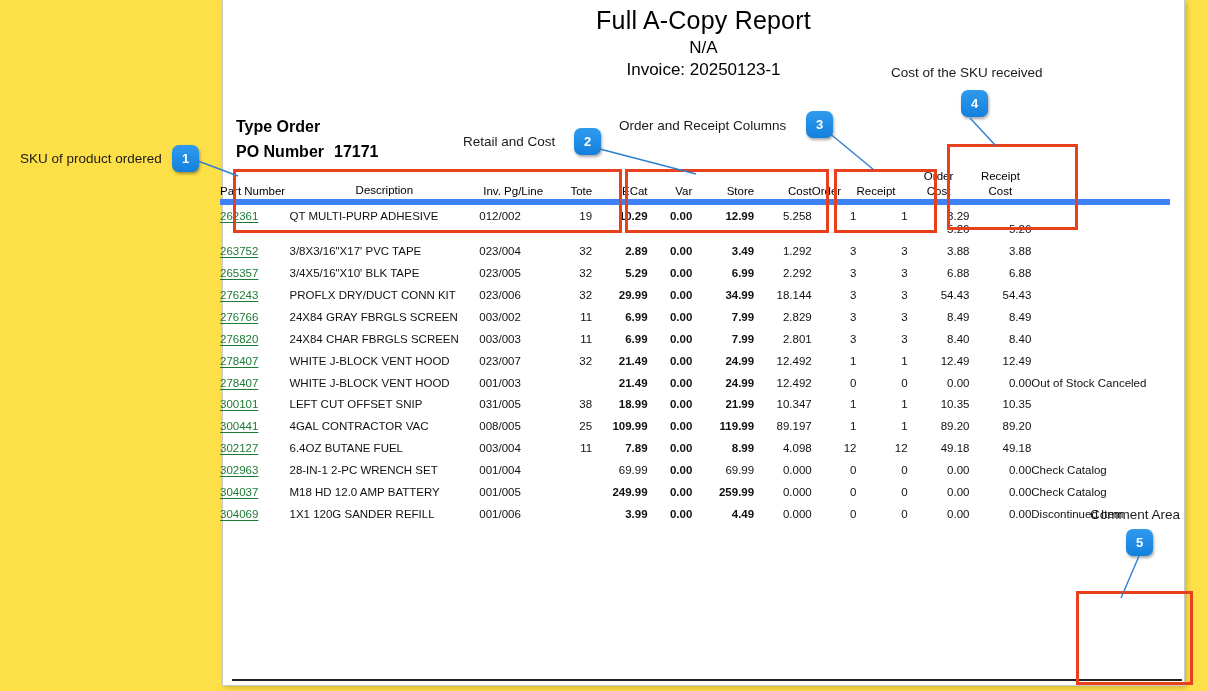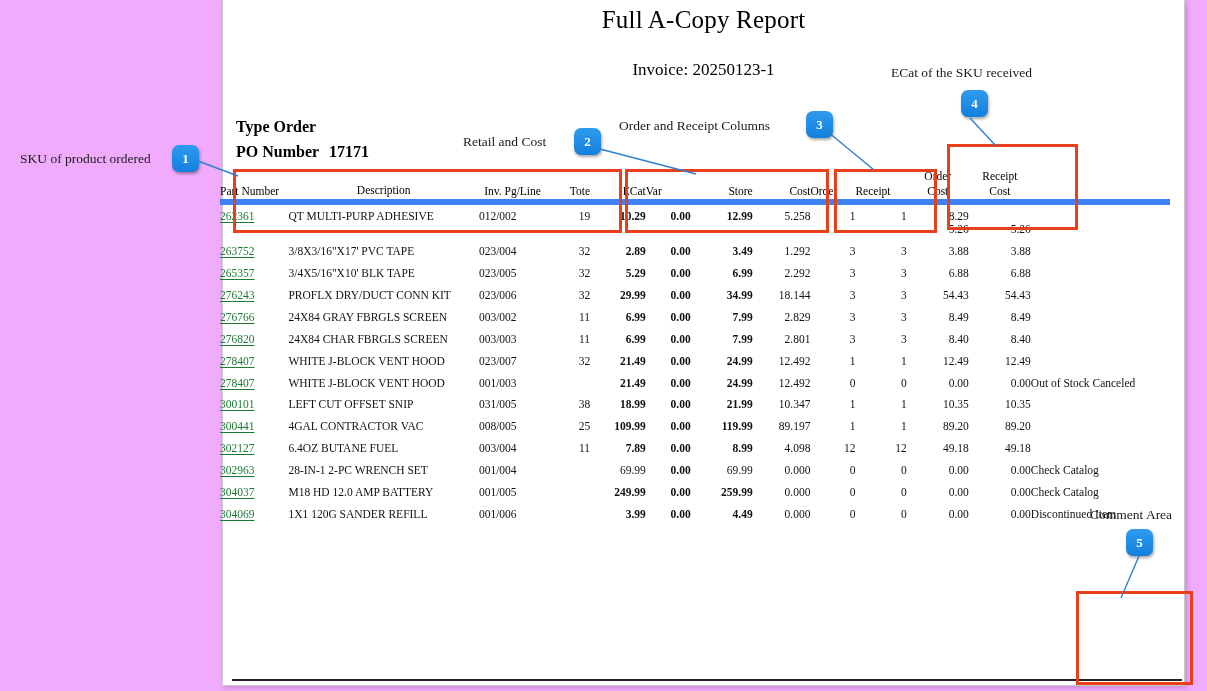--- a/index.html
+++ b/index.html
@@ -4,22 +4,22 @@
 <style>
   html, body {
     margin: 0;
     padding: 0;
     background: #ffffff;
   }
   #root {
     position: relative;
     width: 1207px;
     height: 691px;
-    background: #f0abfc;
-    font-family: Liberation Serif, serif;
+    background: #fde047;
+    font-family: Liberation Sans, sans-serif;
     overflow: hidden;
   }
 
   
   #doc-panel {
     position: absolute;
     left: 222px;
     top: 0px;
     width: 963px;
     height: 686px;
@@ -109,21 +109,21 @@
   .c-order     { width: 42px;  text-align: right; }
   .c-receipt   { width: 48px;  text-align: right; padding-right: 6px; }
   .c-ocost     { width: 58px;  text-align: right; }
   .c-rcost     { width: 58px;  text-align: right; padding-right: 8px; }
   .c-comment   { width: 130px; text-align: left; padding-left: 4px; white-space: normal !important; line-height: 1.12; }
 
   th.c-desc { text-align: center; }
   th.c-inv  { text-align: right; }
   th.c-tote { text-align: right; padding-right: 0px; }
   th.c-ecat, th.c-var, th.c-store, th.c-cost { text-align: right; }
-  th.c-var  { text-align: left; padding-left: 4px; }
+  th.c-var  { text-align: right; padding-left: 4px; }
   th.c-order{ text-align: left; padding-left: 2px; }
   th.c-receipt { text-align: left; }
   th.c-ocost, th.c-rcost { text-align: center; }
 
   .part-link {
     color: #1d7a34;
     text-decoration: underline;
     text-underline-offset: 2px;
   }
 
@@ -192,20 +192,21 @@
   .leader line { stroke: #2f7fd0; stroke-width: 1.4; }
 </style>
 </head>
 <body>
 
 <div id="root">
 
   <div id="doc-panel">
 
     <div class="report-title">Full A-Copy Report</div>
+    <div class="report-sub1">N/A</div>
     <div class="report-sub2">Invoice: 20250123-1</div>
   </div>
 
   <div class="type-order">Type Order</div>
   <div class="po-number">
     <span>PO Number</span><span class="po-val">17171</span>
   </div>
 
   <table id="report-table">
     <thead>
@@ -479,21 +480,21 @@
   <svg class="leader" style="left:596px; top:144px; width:110px; height:36px;" viewBox="0 0 110 36">
     <line x1="0" y1="4" x2="100" y2="30"></line>
   </svg>
 
   <div class="callout-label" style="left:619px; top:118px;">Order and Receipt Columns</div>
   <div class="badge" style="left:806px; top:111px;">3</div>
   <svg class="leader" style="left:828px; top:128px; width:56px; height:46px;" viewBox="0 0 56 46">
     <line x1="0" y1="4" x2="46" y2="42"></line>
   </svg>
 
-  <div class="callout-label" style="left:891px; top:65px;">ECat of the SKU received</div>
+  <div class="callout-label" style="left:891px; top:65px;">Cost of the SKU received</div>
   <div class="badge" style="left:961px; top:90px;">4</div>
   <svg class="leader" style="left:970px; top:118px; width:34px; height:34px;" viewBox="0 0 34 34">
     <line x1="0" y1="0" x2="26" y2="28"></line>
   </svg>
 
   <div class="callout-label" style="left:1090px; top:507px;">Comment Area</div>
   <div class="badge" style="left:1126px; top:529px;">5</div>
   <svg class="leader" style="left:1121px; top:556px; width:30px; height:46px;" viewBox="0 0 30 46">
     <line x1="18" y1="0" x2="0" y2="42"></line>
   </svg>

